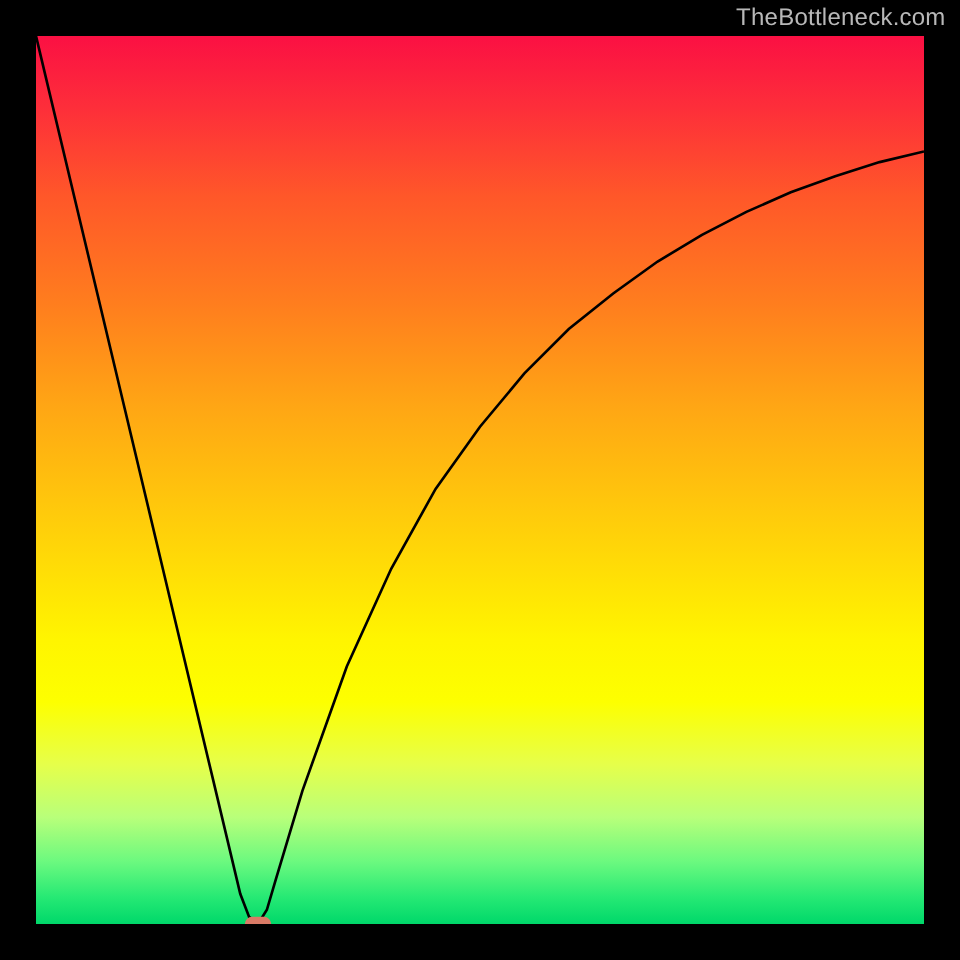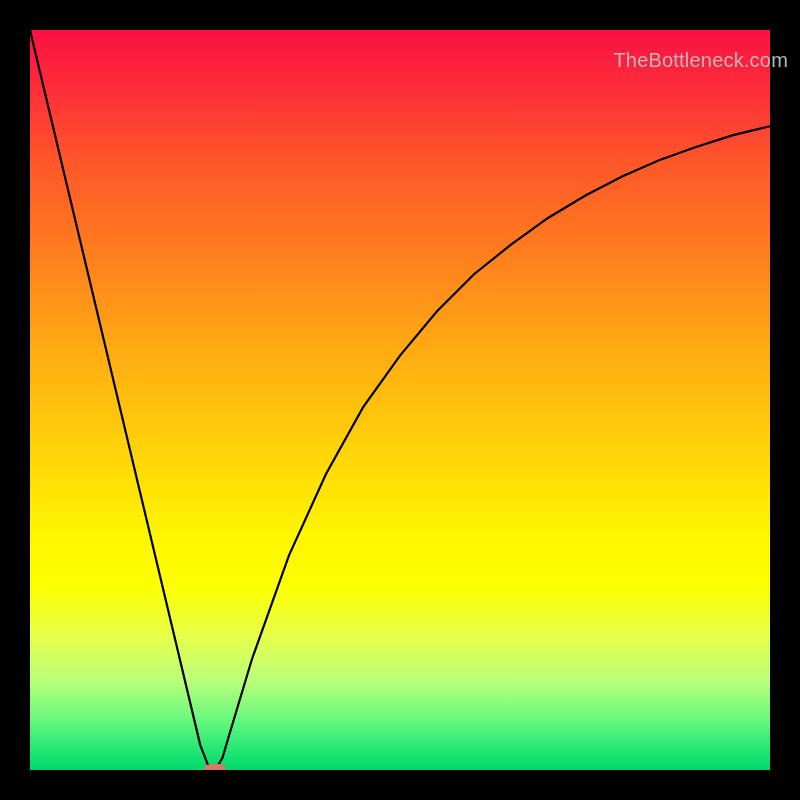--- a/index.html
+++ b/index.html
@@ -74,14 +74,14 @@
   <div class="plot-area">
     <div class="gradient"></div>
 
     <svg class="curve" viewBox="0 0 740 740" preserveAspectRatio="none">
       <path id="curve-path" fill="none" stroke="#000" stroke-width="2.2" d="M0.00 0.00 L37.00 155.40 L74.00 310.80 L111.00 466.20 L148.00 621.60 L170.20 714.84 L177.60 734.08 L185.00 740.00 L192.40 728.16 L199.80 703.00 L222.00 629.00 L259.00 525.40 L296.00 444.00 L333.00 377.40 L370.00 325.60 L407.00 281.20 L444.00 244.20 L481.00 214.60 L518.00 187.96 L555.00 165.76 L592.00 146.52 L629.00 130.24 L666.00 116.92 L703.00 105.08 L740.00 96.20"></path>
     </svg>
 
     <div class="marker" id="min-marker" style="left: 185px; top: 740px;"></div>
   </div>
 
-  <div class="watermark" id="wm" style="top:4px; right:12px;margin-top:45px;">TheBottleneck.com</div>
+  <div class="watermark" id="wm" style="top:4px; right:12px;">TheBottleneck.com</div>
 </div>
 
 </body></html>

